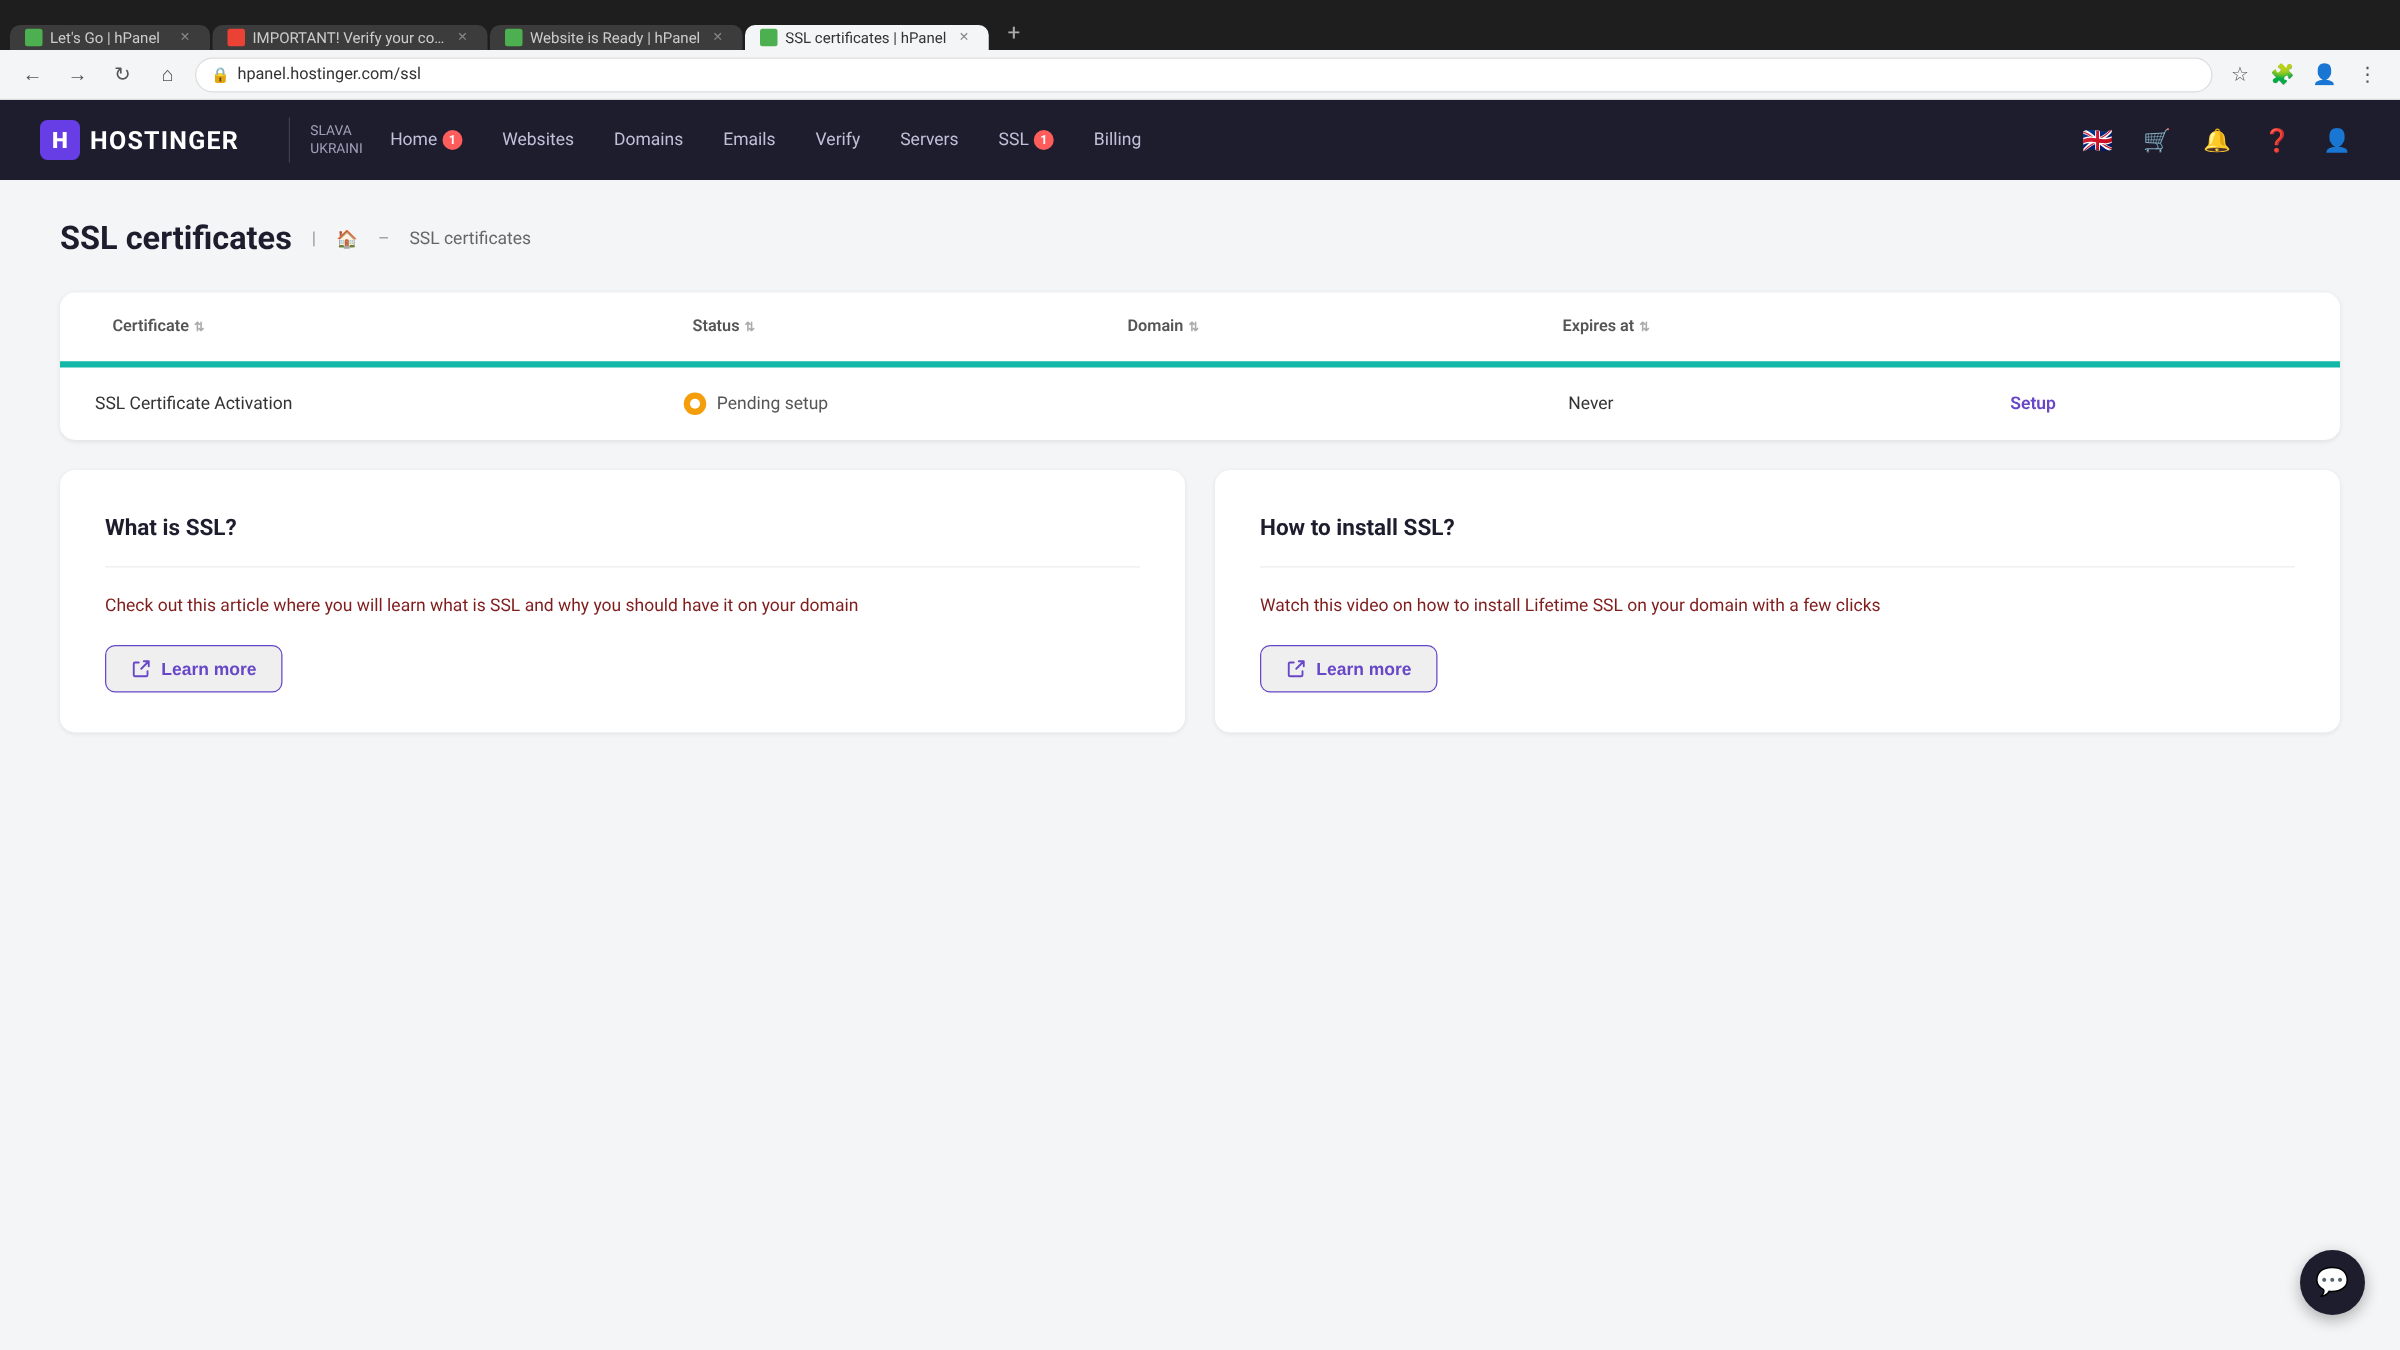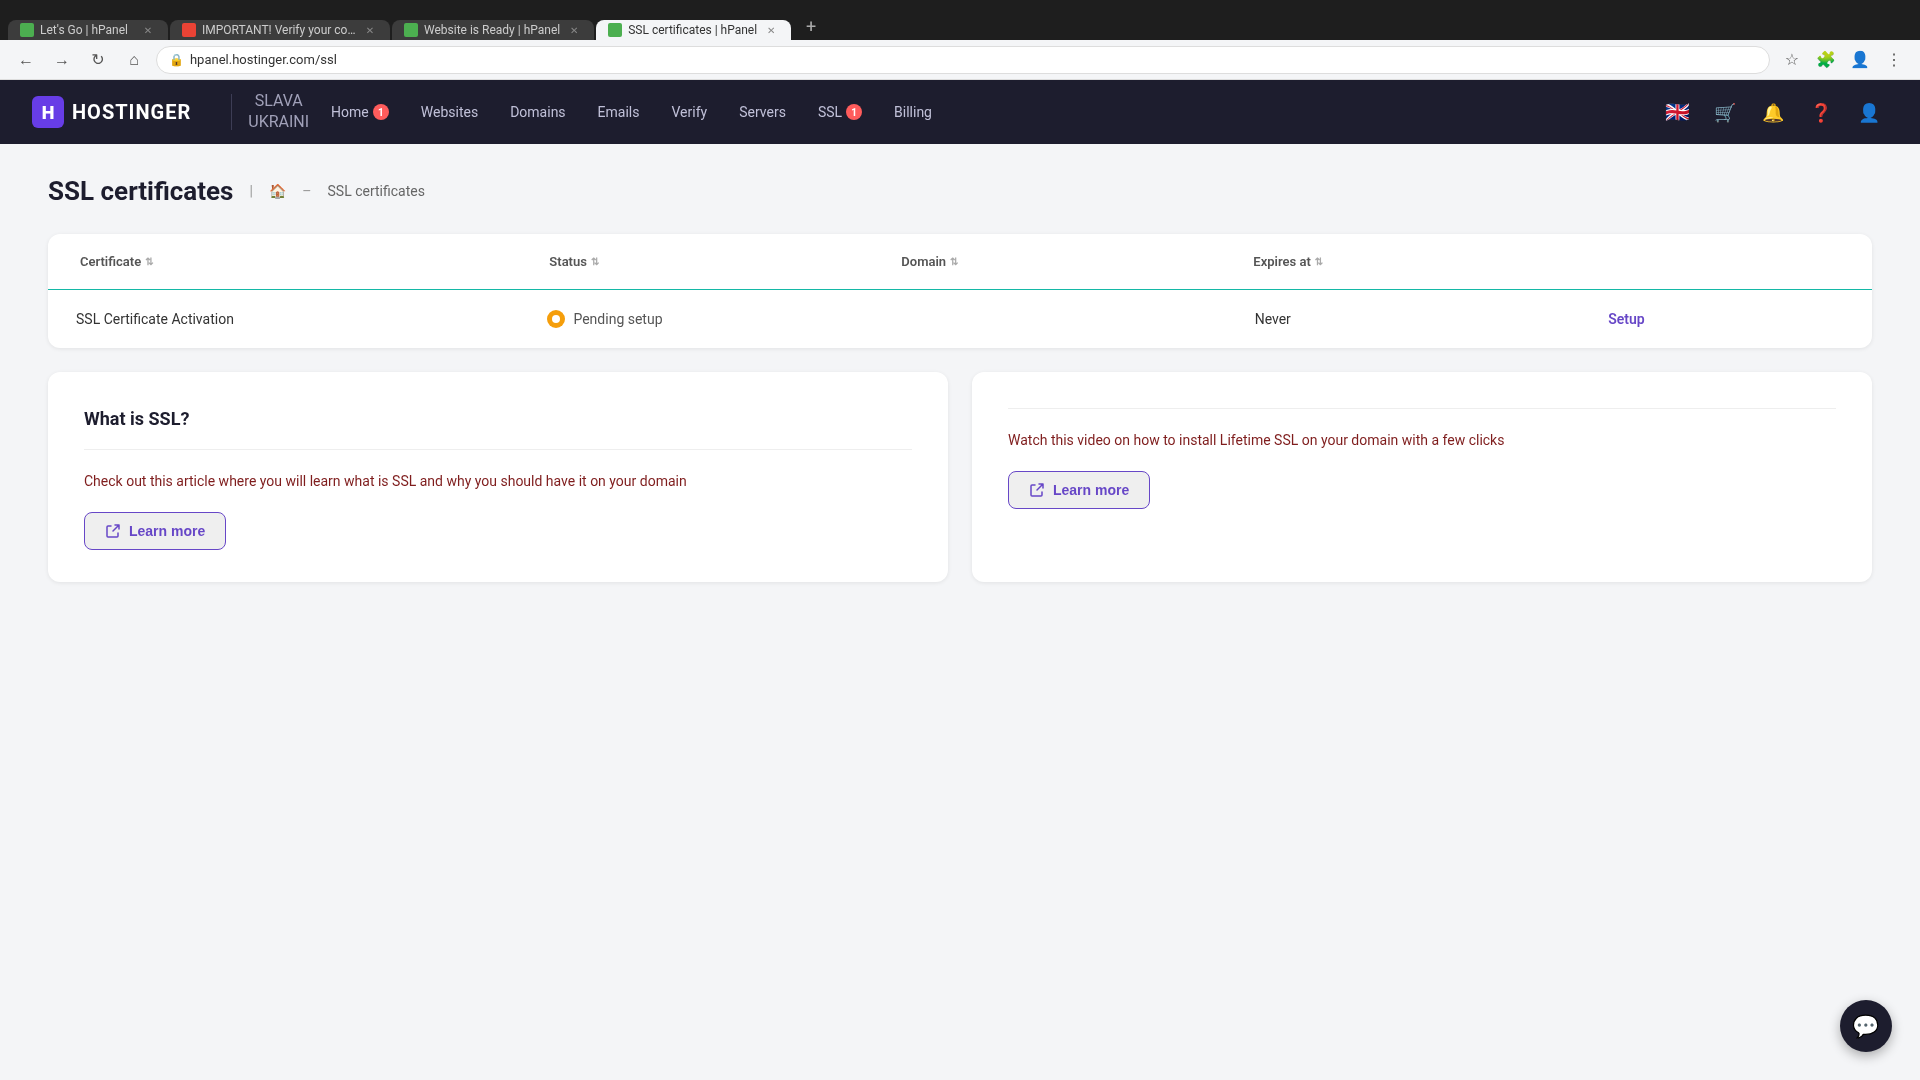--- a/index.html
+++ b/index.html
@@ -21,39 +21,39 @@
     .address-bar-text { font-size: 13px; color: #333; }
     .toolbar-right { display: flex; gap: 6px; align-items: center; }
     .toolbar-icon { width: 28px; height: 28px; display: flex; align-items: center; justify-content: center; color: #555; cursor: pointer; border-radius: 4px; font-size: 16px; }
 
     
     .hostinger-nav { background: #1d1d2e; height: 64px; display: flex; align-items: center; padding: 0 32px; gap: 0; position: relative; }
     .nav-logo { display: flex; align-items: center; gap: 8px; margin-right: 24px; }
     .logo-h { width: 32px; height: 32px; background: #673de6; border-radius: 6px; display: flex; align-items: center; justify-content: center; color: white; font-weight: 900; font-size: 18px; }
     .logo-text { color: white; font-size: 20px; font-weight: 700; letter-spacing: 1px; }
     .nav-divider { width: 1px; height: 36px; background: #3d3d55; margin: 0 16px; }
-    .nav-slava { color: #a0a0b8; font-size: 16px; line-height: 1.3; text-align: center; }
+    .nav-slava { color: #a0a0b8; font-size: 11px; line-height: 1.3; }
     .nav-menu { display: flex; align-items: center; gap: 4px; margin-left: 8px; flex: 1; }
     .nav-item { color: #c0c0d8; font-size: 14px; padding: 8px 14px; border-radius: 6px; cursor: pointer; white-space: nowrap; display: flex; align-items: center; gap: 4px; }
     .nav-badge { background: #ff5c5c; color: white; font-size: 10px; font-weight: 700; border-radius: 50%; width: 16px; height: 16px; display: flex; align-items: center; justify-content: center; }
     .nav-right { display: flex; align-items: center; gap: 12px; }
     .nav-icon-btn { width: 36px; height: 36px; border-radius: 50%; display: flex; align-items: center; justify-content: center; cursor: pointer; color: #c0c0d8; font-size: 18px; }
 
     
     .page-content { padding: 32px 48px; background: #f4f5f7; min-height: calc(1080px - 40px - 40px - 64px); }
 
     .page-header { display: flex; align-items: center; gap: 16px; margin-bottom: 28px; }
     .page-title { font-size: 26px; font-weight: 700; color: #1d1d2e; }
     .breadcrumb-divider { color: #999; font-size: 14px; }
     .breadcrumb-home { color: #666; font-size: 14px; }
     .breadcrumb-current { color: #666; font-size: 14px; }
 
     
     .table-card { background: white; border-radius: 12px; box-shadow: 0 1px 4px rgba(0,0,0,0.08); overflow: hidden; margin-bottom: 24px; }
-    .table-header { display: grid; grid-template-columns: 2fr 1.5fr 1.5fr 1.5fr 1fr; padding: 20px 32px; border-bottom: 1px solid #14b8a6; }
+    .table-header { display: grid; grid-template-columns: 2fr 1.5fr 1.5fr 1.5fr 1fr; padding: 20px 42px; border-bottom: 5px solid #14b8a6; }
     .th { font-size: 13px; font-weight: 600; color: #555; display: flex; align-items: center; gap: 4px; }
     .sort-icon { color: #aaa; font-size: 10px; }
     .table-row { display: grid; grid-template-columns: 2fr 1.5fr 1.5fr 1.5fr 1fr; padding: 20px 28px; align-items: center; border-bottom: 1px solid #f5f5f5; }
     .table-row:last-child { border-bottom: none; }
     .cell { font-size: 14px; color: #333; }
     .status-cell { display: flex; align-items: center; gap: 8px; }
     .status-dot { width: 18px; height: 18px; border-radius: 50%; background: #f59e0b; display: flex; align-items: center; justify-content: center; flex-shrink: 0; }
     .status-dot-inner { width: 8px; height: 8px; background: white; border-radius: 50%; }
     .status-text { color: #555; font-size: 14px; }
     .setup-link { color: #6747c7; font-weight: 600; font-size: 14px; cursor: pointer; text-decoration: none; }
@@ -227,20 +227,21 @@
       <button class="learn-more-btn">
         <svg class="ext-link-icon" viewBox="0 0 16 16" fill="none" xmlns="http://www.w3.org/2000/svg">
           <path d="M6 3H3a1 1 0 00-1 1v9a1 1 0 001 1h9a1 1 0 001-1v-3" stroke="#6747c7" stroke-width="1.5" stroke-linecap="round"></path>
           <path d="M10 2h4v4M14 2L8 8" stroke="#6747c7" stroke-width="1.5" stroke-linecap="round" stroke-linejoin="round"></path>
         </svg>
         <span>Learn more</span>
       </button>
     </div>
 
     <div class="info-card">
+      <div class="info-card-title">How to install SSL?</div>
       <div class="info-card-divider"></div>
       <p class="info-card-text">Watch this video on how to install Lifetime SSL on your domain with a few clicks</p>
       <button class="learn-more-btn">
         <svg class="ext-link-icon" viewBox="0 0 16 16" fill="none" xmlns="http://www.w3.org/2000/svg">
           <path d="M6 3H3a1 1 0 00-1 1v9a1 1 0 001 1h9a1 1 0 001-1v-3" stroke="#6747c7" stroke-width="1.5" stroke-linecap="round"></path>
           <path d="M10 2h4v4M14 2L8 8" stroke="#6747c7" stroke-width="1.5" stroke-linecap="round" stroke-linejoin="round"></path>
         </svg>
         <span>Learn more</span>
       </button>
     </div>

